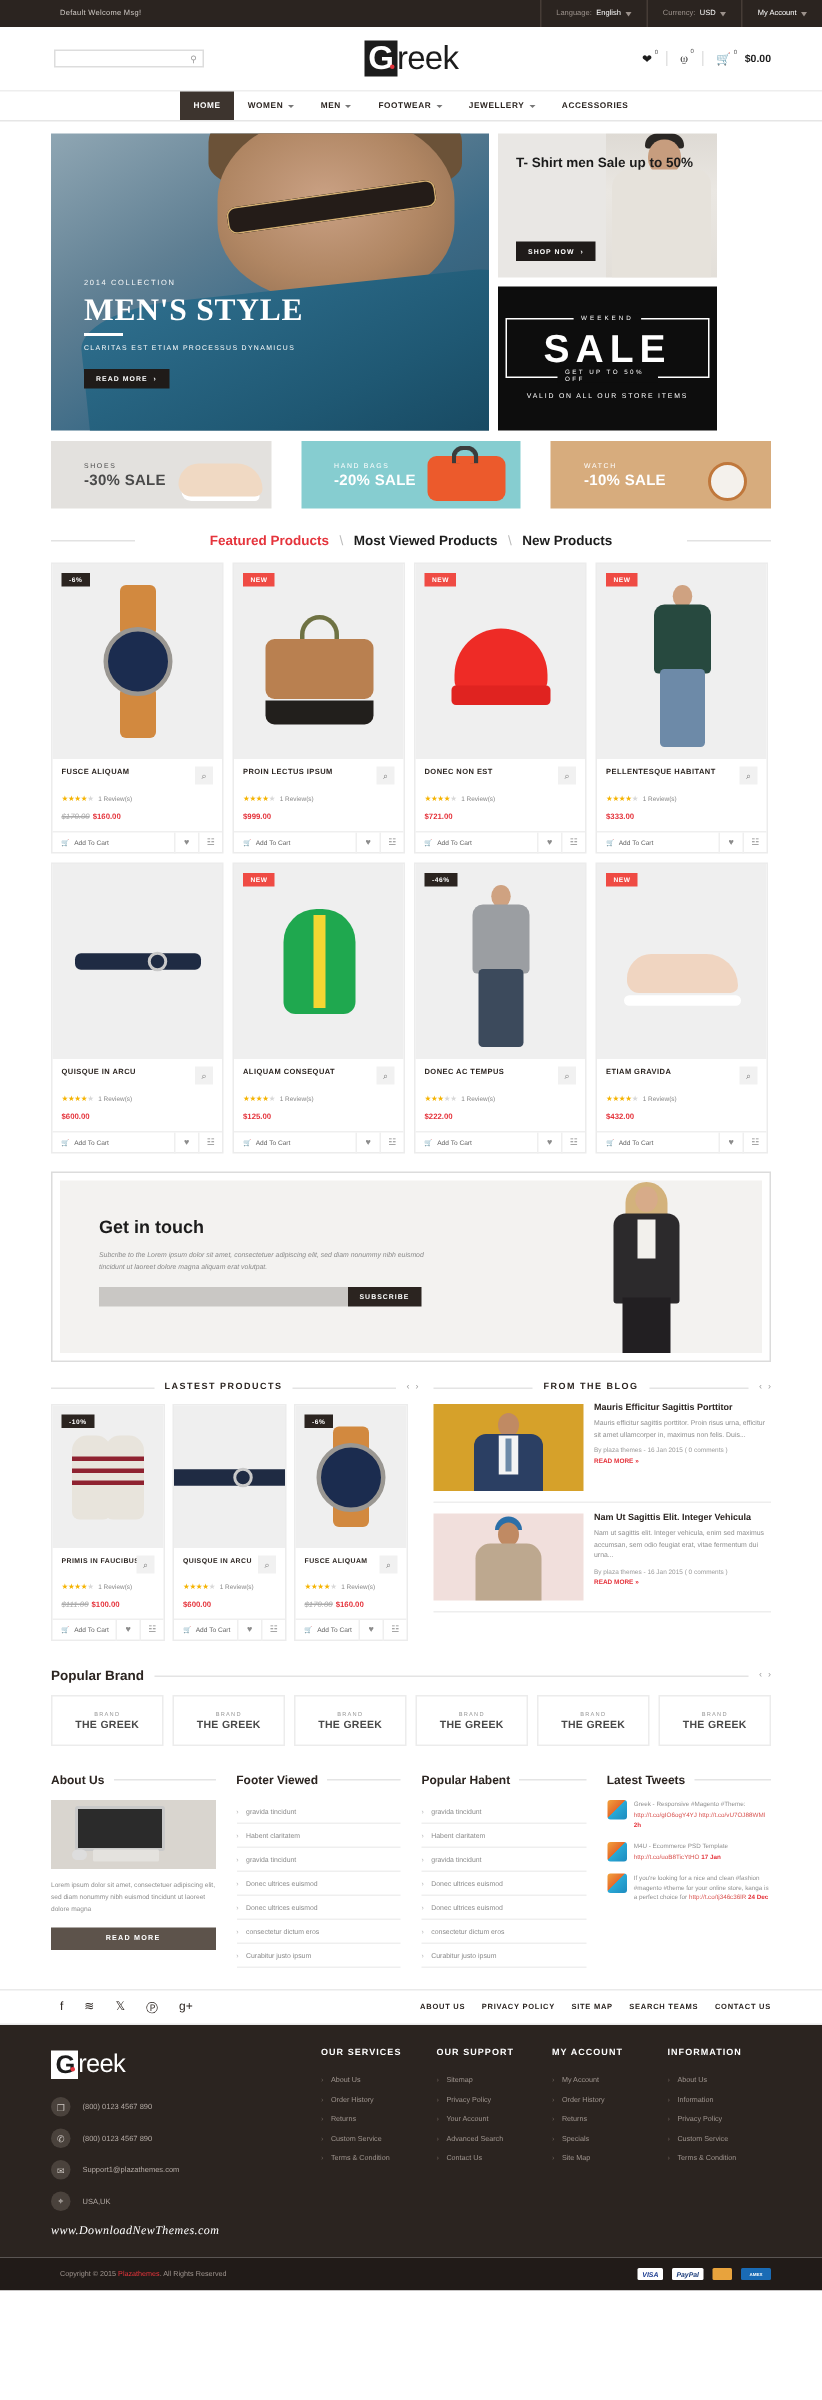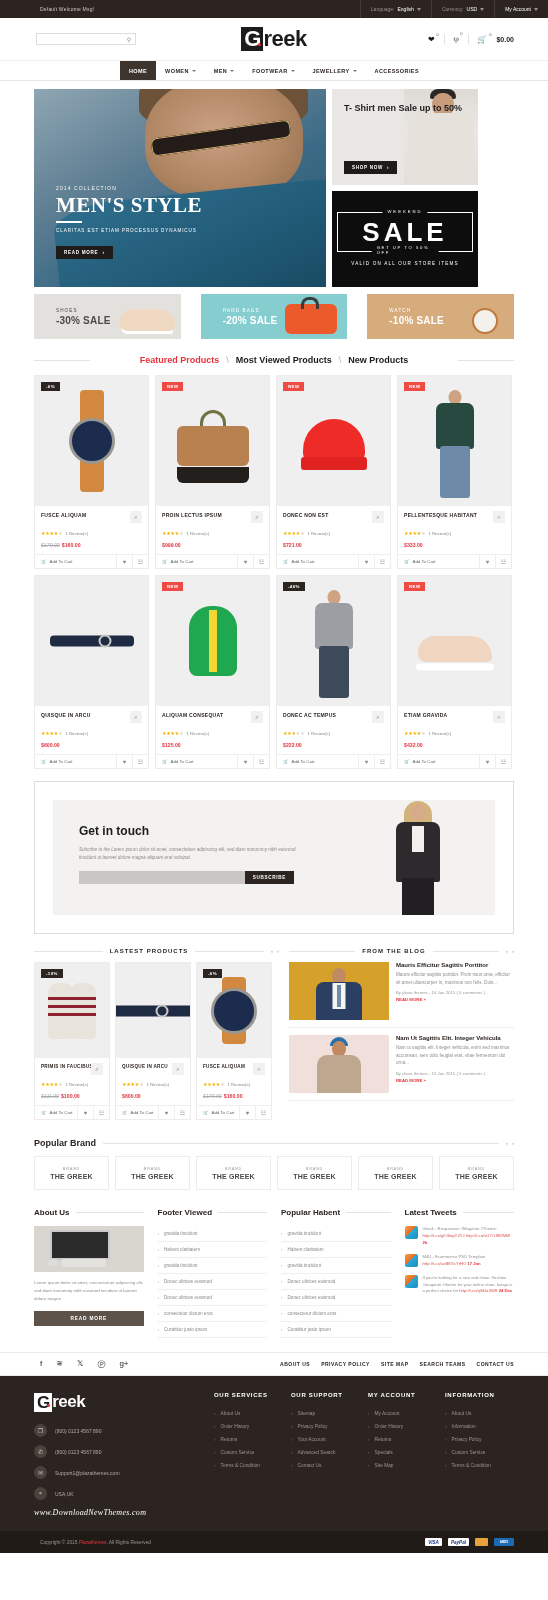--- a/index.html
+++ b/index.html
@@ -22,21 +22,21 @@
 
   
   .header { height:42px; display:flex; align-items:center; background:#fff; }
   .search-box { margin-left:36px; width:100px; height:12px; border:1px solid #ddd; display:flex; align-items:center; background:#fff; }
   .search-box input { border:none; outline:none; flex:1; font-size:5px; padding-left:4px; color:#888; font-family:"Liberation Sans",sans-serif; background:transparent; }
   .search-box .sicon { width:12px; text-align:center; font-size:6px; color:#999; cursor:pointer; }
   .logo { position:absolute; left:0; right:0; text-align:center; pointer-events:none; }
   .logo-inner { display:inline-block; pointer-events:auto; }
   .logo-g { display:inline-block; background:#1c1c1c; color:#fff; font-size:22px; font-weight:bold; padding:1px 2px 1px 3px; line-height:22px; position:relative; vertical-align:middle; }
   .logo-g::after { content:""; position:absolute; right:2px; bottom:5px; width:3px; height:3px; background:#e5343c; border-radius:50%; }
-  .logo-rest { font-size:22px; font-weight:bold; color:#1c1c1c; vertical-align:middle; letter-spacing:-.5px;text-align:right; }
+  .logo-rest { font-size:22px; font-weight:normal; color:#1c1c1c; vertical-align:middle; letter-spacing:-.5px;text-align:right; }
   .hdr-right { margin-left:auto; margin-right:34px; display:flex; align-items:center; gap:9px; position:relative; z-index:2; }
   .hdr-ic { position:relative; font-size:8px; color:#1c1c1c; cursor:pointer; }
   .hdr-ic sup { font-size:4px; position:absolute; top:-3px; right:-4px; color:#555; }
   .hdr-sep { width:1px; height:10px; background:#e2e2e2; }
   .cart-total { font-size:7px; font-weight:bold; color:#1c1c1c; }
 
   
   .nav { border-top:1px solid #eee; border-bottom:1px solid #e6e6e6; height:21px; display:flex; justify-content:center; align-items:stretch; background:#fff; }
   .nav a { display:flex; align-items:center; gap:3px; padding:0 9px; font-size:5.5px; font-weight:bold; letter-spacing:.4px; color:#2b2420; text-decoration:none; cursor:pointer; }
   .nav a.active { background:#3d342e; color:#fff; }
@@ -134,21 +134,21 @@
   .belt-b { position:absolute; left:62%; top:50%; transform:translate(-50%,-50%); width:13px; height:13px; border:2px solid #c9c9c9; border-radius:50%; }
   .bag-green { position:absolute; left:50%; top:50%; transform:translate(-50%,-50%); width:48px; height:70px; background:#1fa84f; border-radius:22px 22px 8px 8px; }
   .bag-green-s { position:absolute; left:50%; top:50%; transform:translate(-50%,-50%); width:8px; height:62px; background:#f5d632; }
   .sneaker { position:absolute; left:50%; top:56%; transform:translate(-50%,-50%); width:74px; height:26px; background:#f0d5c1; border-radius:20px 26px 6px 10px; }
   .sneaker-s { position:absolute; left:50%; top:70%; transform:translate(-50%,-50%); width:78px; height:7px; background:#fff; border-radius:4px; }
   .glove { position:absolute; top:50%; transform:translateY(-50%); width:26px; height:56px; background:#e8e4dc; border-radius:10px 10px 5px 5px; }
   .glove.l { left:18%; } .glove.r { right:18%; }
   .glove .st { position:absolute; left:0; width:100%; height:3px; background:#8f2230; }
 
   
-  .newsletter { margin-top:12px; border:1px solid #dcdcdc; padding:18px; }
+  .newsletter { margin-top:12px; border:1px solid #dcdcdc; padding:5px; }
   .nl-inner { background:#f3f2f0; height:115px; display:flex; position:relative; overflow:hidden; }
   .nl-left { padding:24px 0 0 26px; width:300px; }
   .nl-title { font-size:12px; font-weight:bold; color:#1c1c1c; margin-bottom:8px; }
   .nl-desc { font-size:4.6px; color:#8a8a8a; font-style:italic; line-height:1.7; width:230px; margin-bottom:9px; }
   .nl-form { display:flex; width:215px; height:13px; }
   .nl-form input { flex:1; border:none; background:#c9c7c4; font-size:4.6px; padding-left:5px; outline:none; font-family:"Liberation Sans",sans-serif; }
   .nl-sub { background:#2b2420; color:#fff; font-size:4.6px; font-weight:bold; letter-spacing:.7px; padding:0 8px; display:flex; align-items:center; cursor:pointer; }
   .nl-model { position:absolute; right:40px; bottom:0; width:74px; height:115px; }
   .nl-model .h { position:absolute; left:50%; top:4px; transform:translateX(-50%); width:15px; height:17px; background:#d7ab89; border-radius:50%; }
   .nl-model .hair { position:absolute; left:50%; top:1px; transform:translateX(-50%); width:28px; height:44px; background:#d3b27c; border-radius:14px 14px 8px 8px; }

